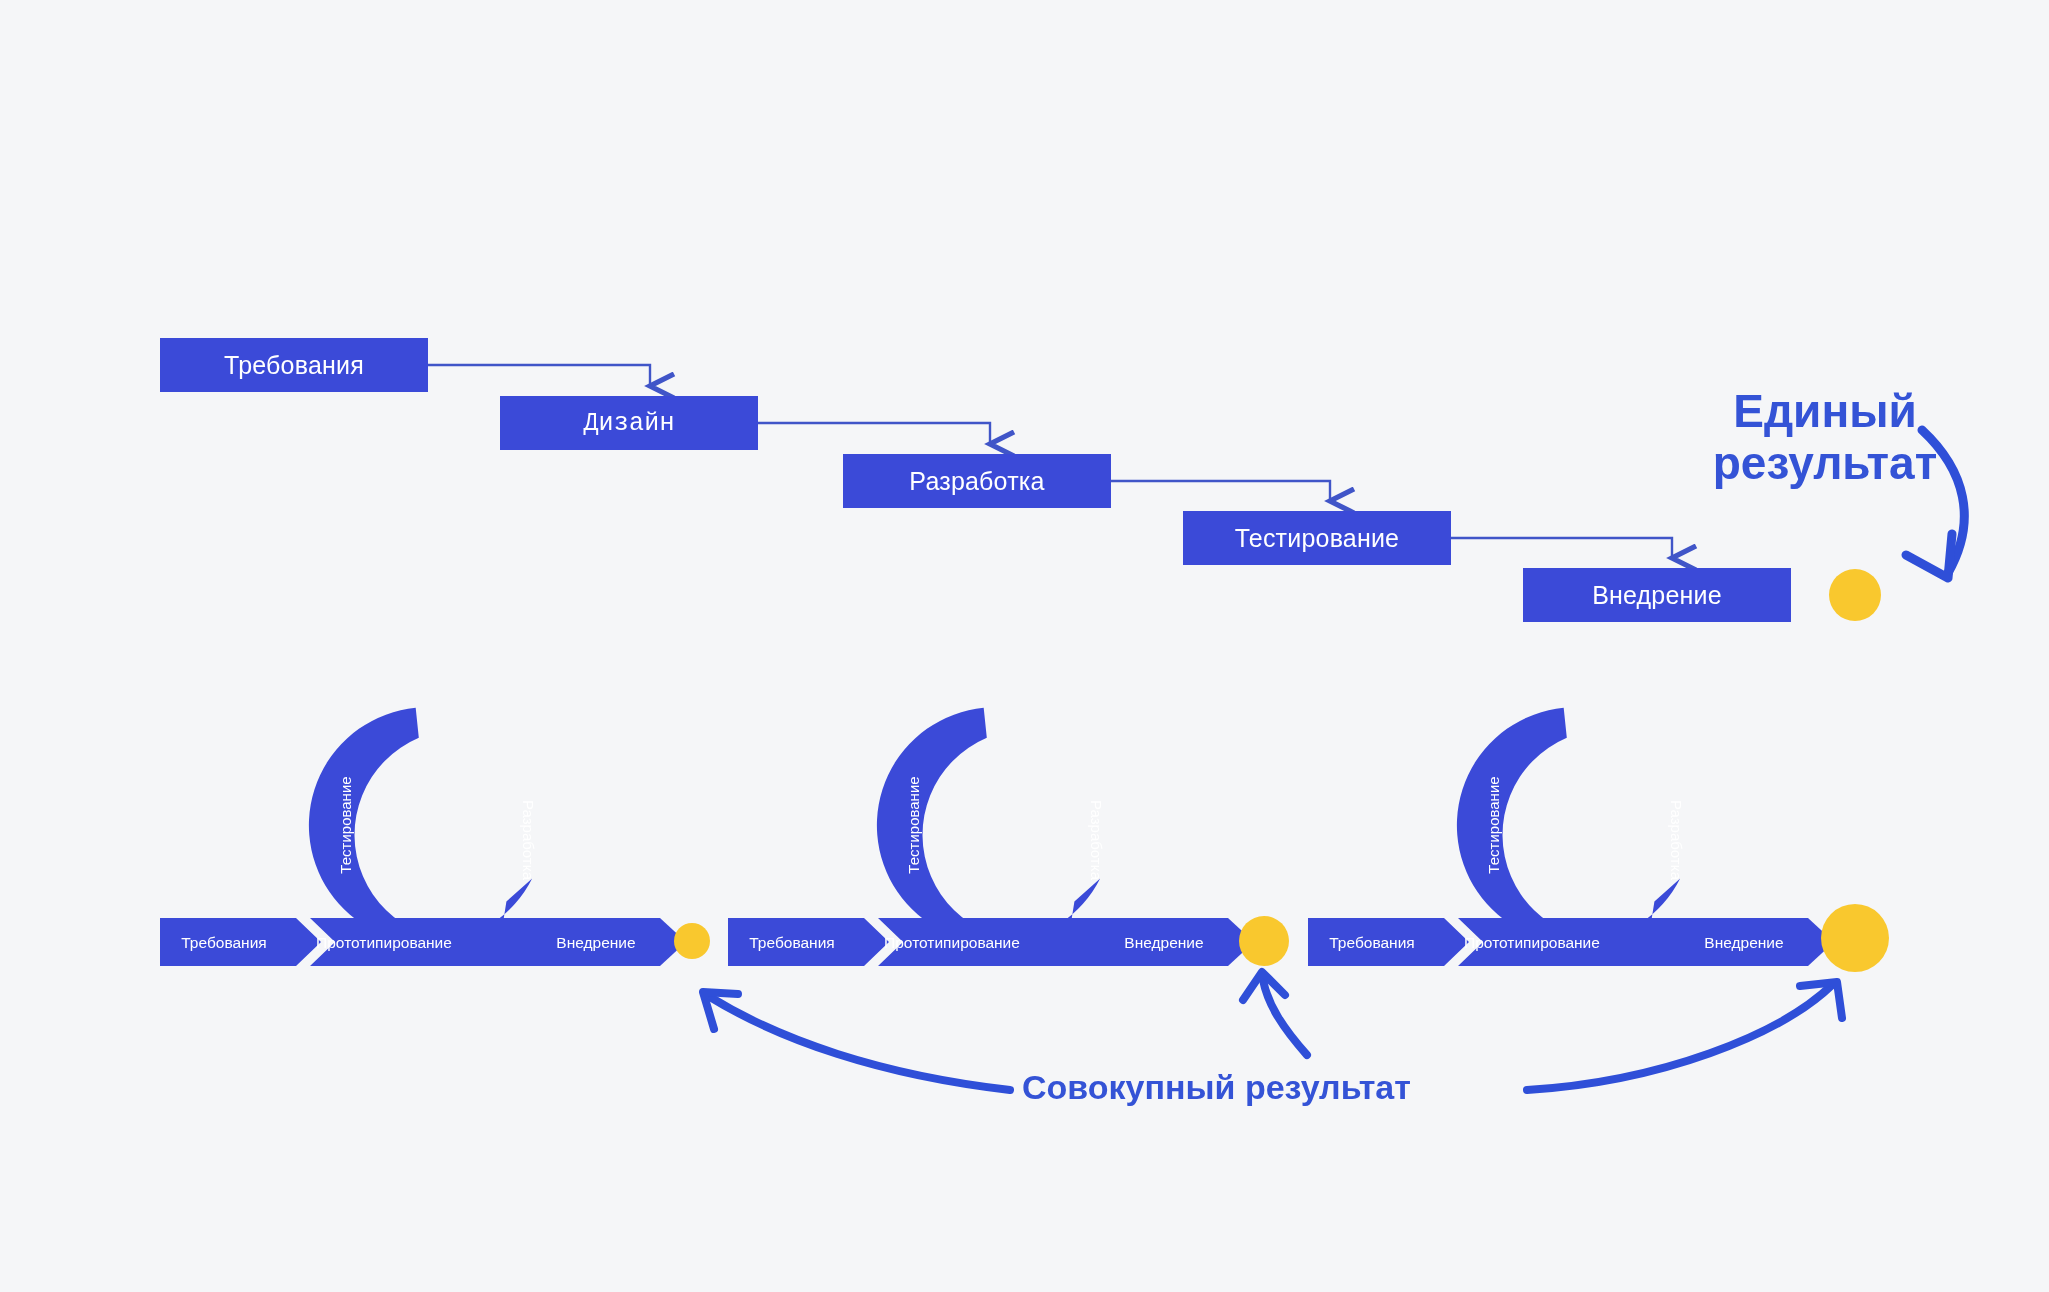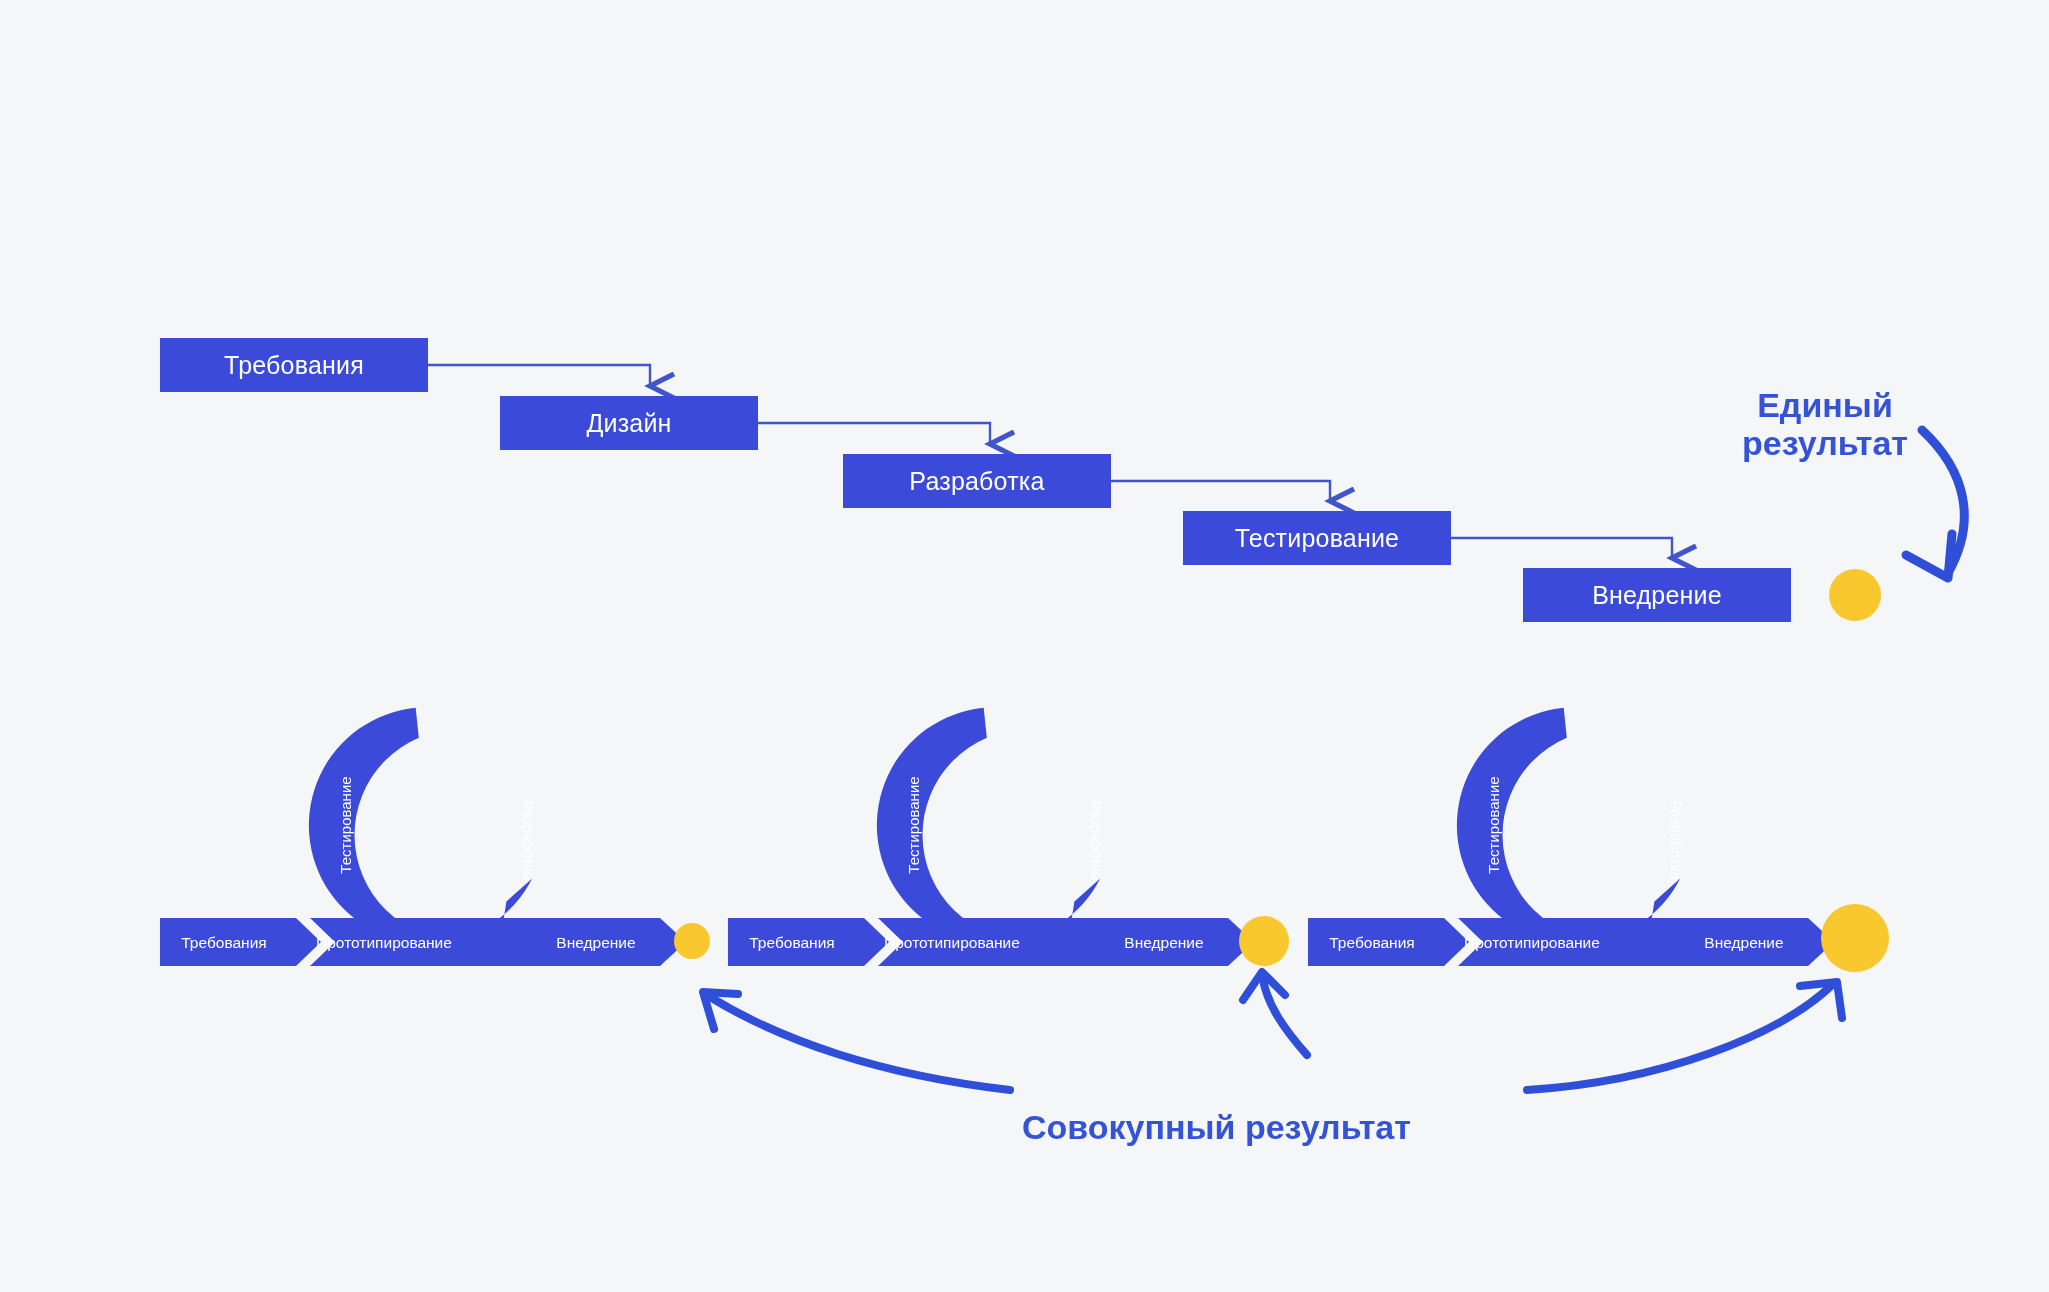--- a/index.html
+++ b/index.html
@@ -40,29 +40,28 @@
     position: absolute;
     color: #3453d6;
     font-weight: bold;
     font-family: "Liberation Sans", sans-serif;
     line-height: 1.12;
   }
   #single-result-label {
     left: 1700px;
     top: 386px;
     width: 250px;
-    font-size: 34px;
+    font-size: 46px;
     text-align: center;
   }
   #cumulative-result-label {
     left: 1022px;
     top: 1068px;
     font-size: 34px;
     white-space: nowrap;
-    margin-top: 40px;
   }
   .cycle-label {
     position: absolute;
     color: #ffffff;
     font-size: 15px;
     font-family: "Liberation Sans", sans-serif;
     white-space: nowrap;
     transform-origin: center center;
     pointer-events: none;
   }
@@ -148,21 +147,21 @@
       <path d="M1243,1000 L1262,972 L1285,995" fill="none" stroke="#2f4fd8" stroke-width="8" stroke-linecap="round" stroke-linejoin="round"></path>
 
       <path d="M1527,1090 C1660,1082 1780,1035 1832,985" fill="none" stroke="#2f4fd8" stroke-width="8" stroke-linecap="round"></path>
       <path d="M1800,986 L1837,982 L1842,1018" fill="none" stroke="#2f4fd8" stroke-width="8" stroke-linecap="round" stroke-linejoin="round"></path>
     </g>
   </svg>
 
   <div class="wf-box" style="left:160px; top:338px; width:268px; height:54px;">
     <span>Требования</span>
   </div>
-  <div class="wf-box" style="left:500px; top:396px; width:258px; height:54px;">
+  <div class="wf-box" style="left:500px; top:396px; width:258px; height:54px;font-family:Liberation Mono, monospace;">
     <span>Дизайн</span>
   </div>
   <div class="wf-box" style="left:843px; top:454px; width:268px; height:54px;">
     <span>Разработка</span>
   </div>
   <div class="wf-box" style="left:1183px; top:511px; width:268px; height:54px;">
     <span>Тестирование</span>
   </div>
   <div class="wf-box" style="left:1523px; top:568px; width:268px; height:54px;">
     <span>Внедрение</span>

